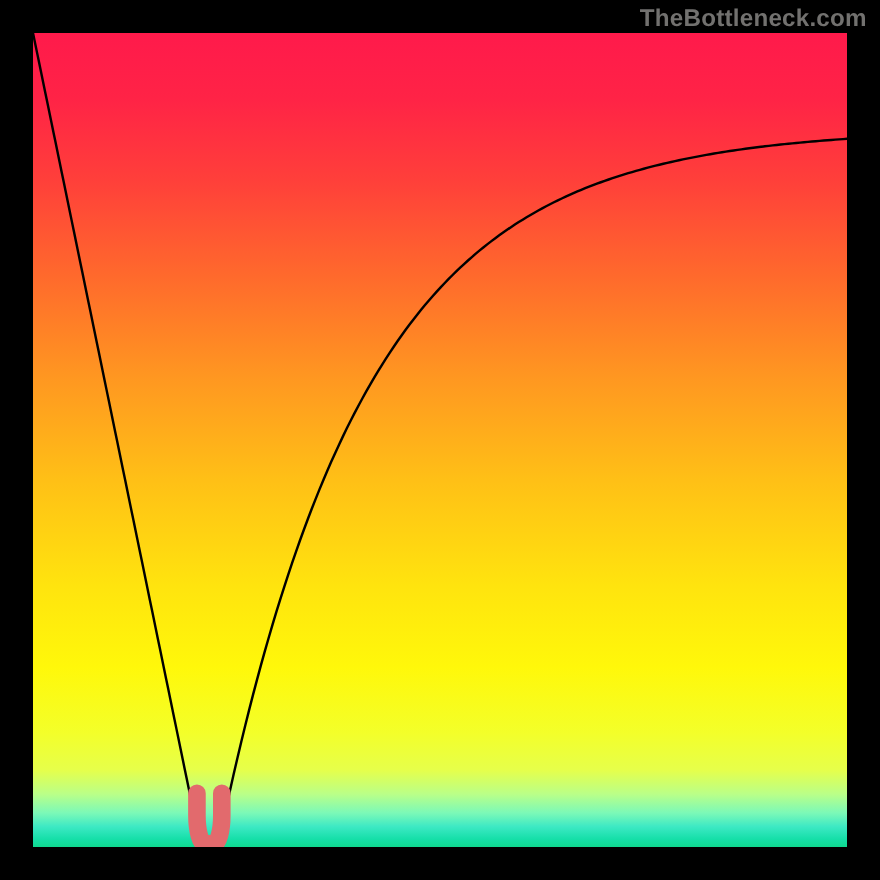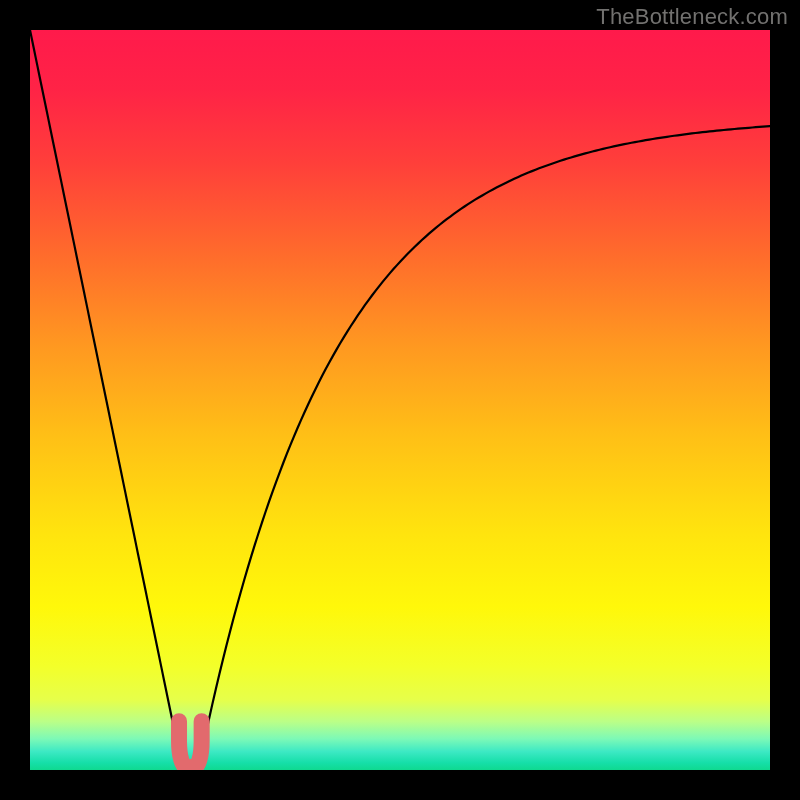--- a/index.html
+++ b/index.html
@@ -24,21 +24,21 @@
     width: 100%;
     height: 100%;
   }
   .attribution {
     position: absolute;
     top: 4px;
     right: 12px;
     font-family: Arial, Helvetica, sans-serif;
     font-size: 22px;
     color: #72716f;
-    font-weight: 400;
+    font-weight: 700;
     letter-spacing: 0.2px;
   }
   svg.curve {
     position: absolute;
     left: 0;
     top: 0;
     width: 100%;
     height: 100%;
   }
 </style>

